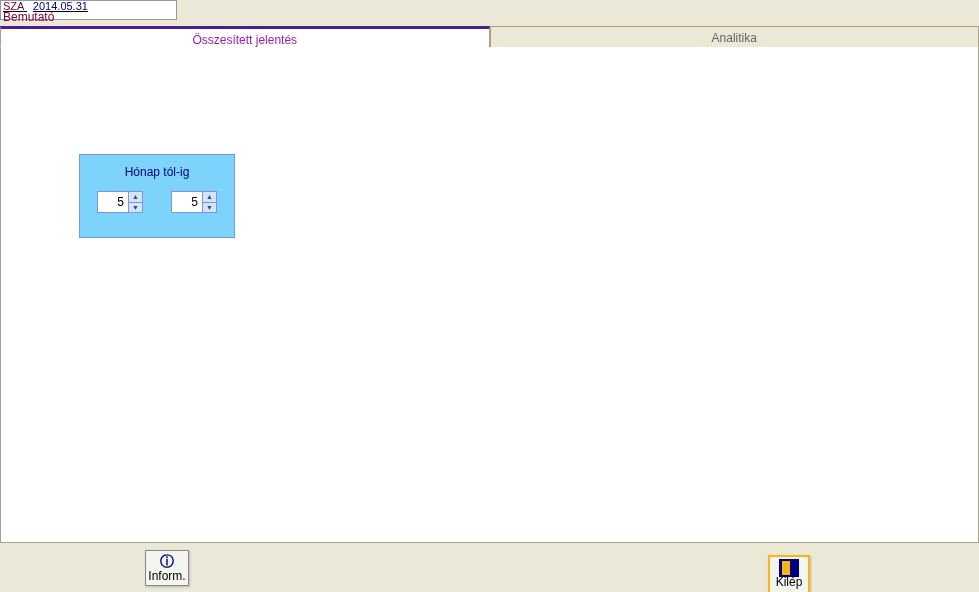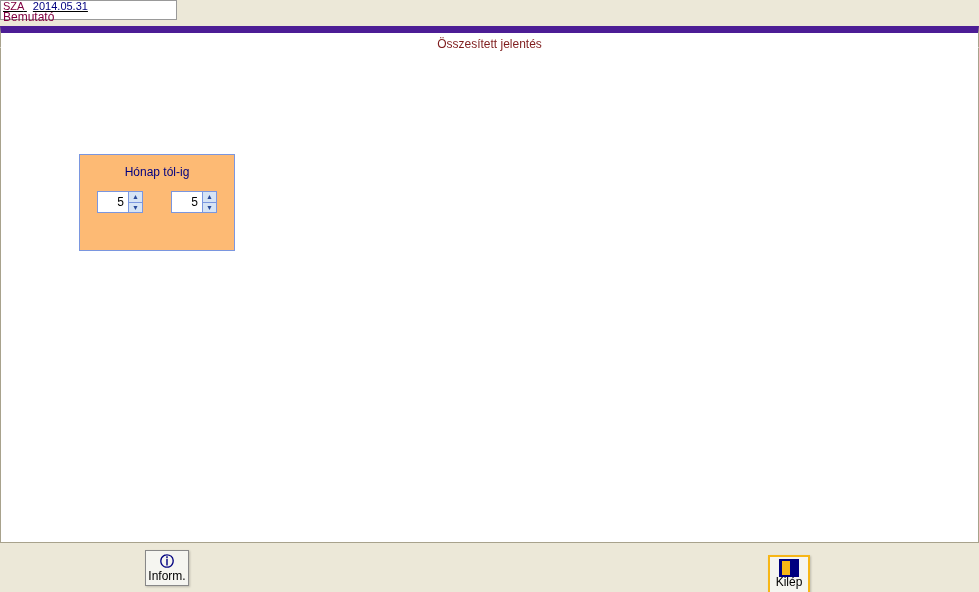--- a/index.html
+++ b/index.html
@@ -47,44 +47,44 @@
       line-height: 22px;
       text-align: center;
       border: 1px solid #a8a28c;
       background: #ece8d8;
       color: #666;
       cursor: pointer;
       font-size: 12px;
     }
     .tab.active {
       background: #fff;
-      color: #7f1d1d;
-      border-top: 7px solid #4c1d95;
+      color: #a21caf;
+      border-top: 3px solid #4c1d95;
       border-bottom: 1px solid #fff;
       position: relative;
       z-index: 2;
     }
     .tab-content {
       position: absolute;
       left: 0;
       top: 47px;
       width: 979px;
       height: 496px;
       background: #fff;
       border: 1px solid #a8a28c;
       border-top: none;
     }
     .month-box {
       position: absolute;
       left: 78px;
       top: 107px;
       width: 156px;
-      height: 97px;
+      height: 84px;
       border: 1px solid #7a96df;
-      background: #fdba74;
+      background: #7dd3fc;
       text-align: center;
     }
     .month-box .title {
       color: #000080;
       font-size: 12px;
       margin-top: 10px;
     }
     .spinners {
       display: flex;
       justify-content: center;
@@ -186,20 +186,21 @@
 <div class="top-box">
   <div class="row1">
     <span class="code">SZA</span>
     <span class="date">2014.05.31</span>
   </div>
   <div class="row2">Bemutató</div>
 </div>
 
 <div class="tabs">
   <div class="tab active">Összesített jelentés</div>
+  <div class="tab">Analitika</div>
 </div>
 
 <div class="tab-content">
   <div class="month-box">
     <div class="title">Hónap tól-ig</div>
     <div class="spinners">
       <div class="spinner">
         <input type="text" value="5" style="">
         <div class="spin-btns">
           <div class="spin-btn">▲</div>

